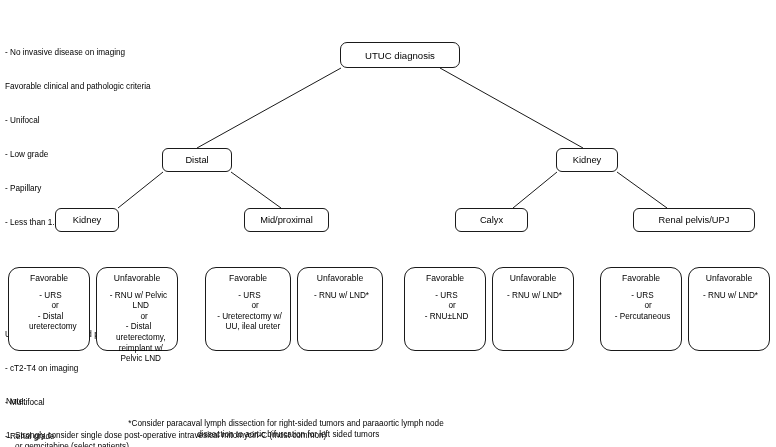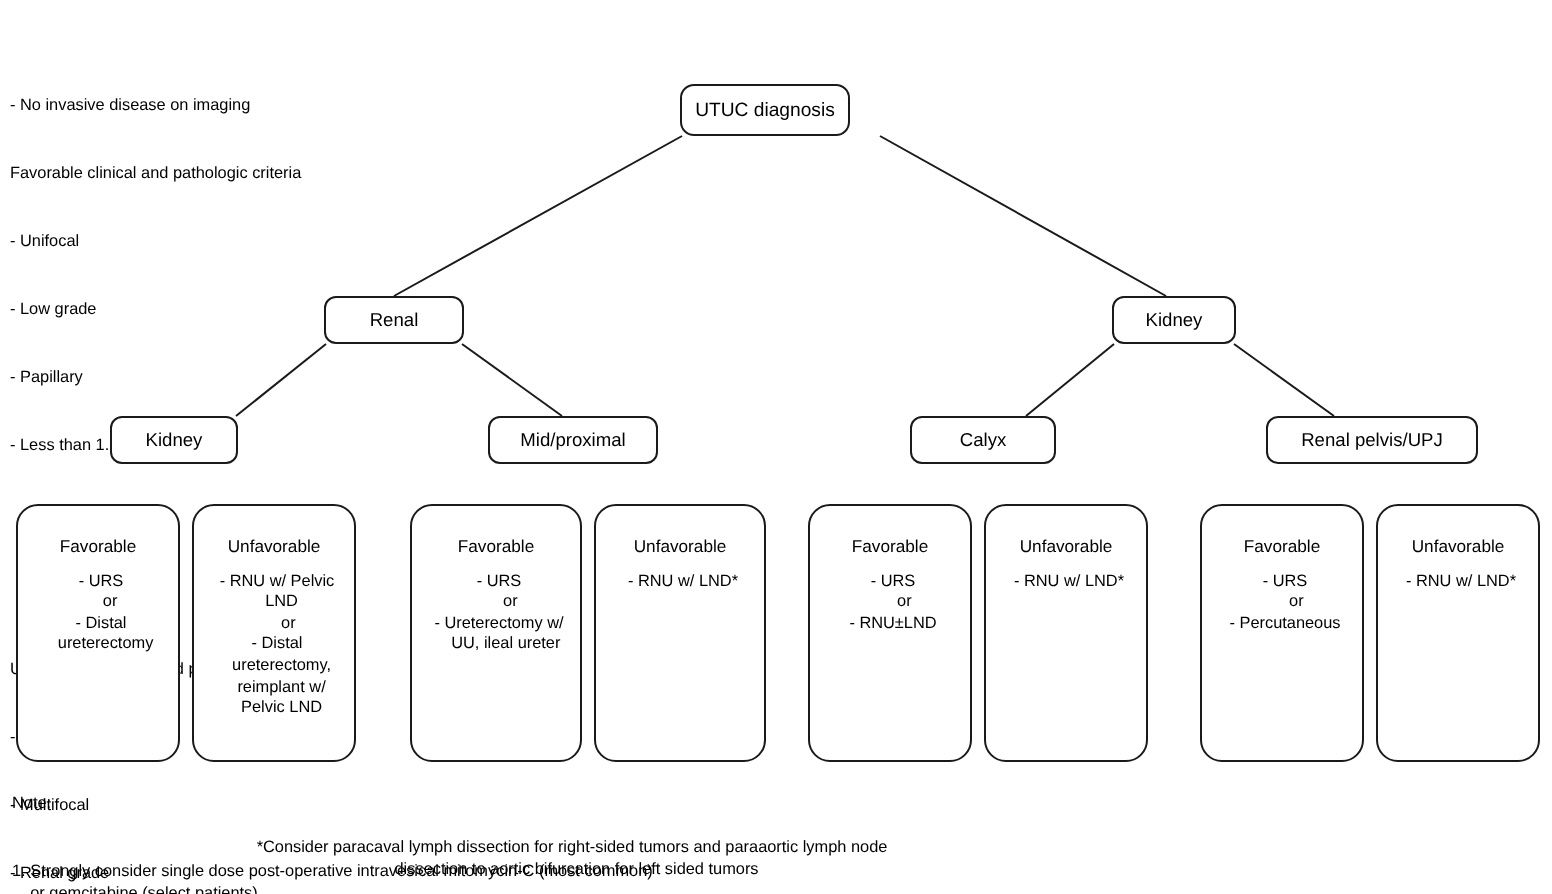--- a/index.html
+++ b/index.html
@@ -57,23 +57,23 @@
   .node.lvl1 { height: 26px; border-radius: 7px; font-size: 9.6px; }
   .node.lvl2 { height: 24px; border-radius: 6px; }
   .node.lvl3 { height: 24px; border-radius: 6px; }
   
   .leaf {
     position: absolute;
     box-sizing: border-box;
     border: 1px solid #1a1a1a;
     background: #ffffff;
     border-radius: 11px;
-    top: 252px;
-    height: 129px;
-    padding: 15px 5px 0 5px;
+    top: 267px;
+    height: 84px;
+    padding: 5px 5px 0 5px;
     font-size: 8.2px;
     line-height: 10.6px;
   }
   .leaf .head {
     text-align: center;
     font-size: 8.6px;
     margin-bottom: 7px;
   }
   .leaf .body {
     white-space: pre-wrap;
@@ -134,45 +134,45 @@
     <div class="grp">
       <div class="line">Unfavorable clinical and pathologic criteria</div>
       <div class="line">- cT2-T4 on imaging</div>
       <div class="line">- Multifocal</div>
       <div class="line">- Renal grade</div>
       
       
     </div>
   </div>
 
-  <div class="node lvl1" style="left:340px; top:42px; width:85px;">
+  <div class="node lvl1" style="left:340px; top:42px; width:120px;">
     <span>UTUC diagnosis</span>
   </div>
 
   <div class="node lvl2" style="left:162px; top:148px; width:70px;">
-    <span>Renal</span>
+    <span>Distal</span>
   </div>
 
   <div class="node lvl2" style="left:556px; top:148px; width:62px;">
     <span>Kidney</span>
   </div>
 
   <div class="node lvl3" style="left:55px; top:208px; width:64px;">
     <span>Kidney</span>
   </div>
 
   <div class="node lvl3" style="left:244px; top:208px; width:85px;">
     <span>Mid/proximal</span>
   </div>
 
   <div class="node lvl3" style="left:455px; top:208px; width:73px;">
     <span>Calyx</span>
   </div>
 
-  <div class="node lvl3" style="left:633px; top:208px; width:106px;">
+  <div class="node lvl3" style="left:633px; top:208px; width:122px;">
     <span>Renal pelvis/UPJ</span>
   </div>
 
   <div class="leaf" style="left:8px; width:82px;">
     <div class="head">Favorable</div>
     <div class="body">- URS
     or
 - Distal
   ureterectomy</div>
   </div>

